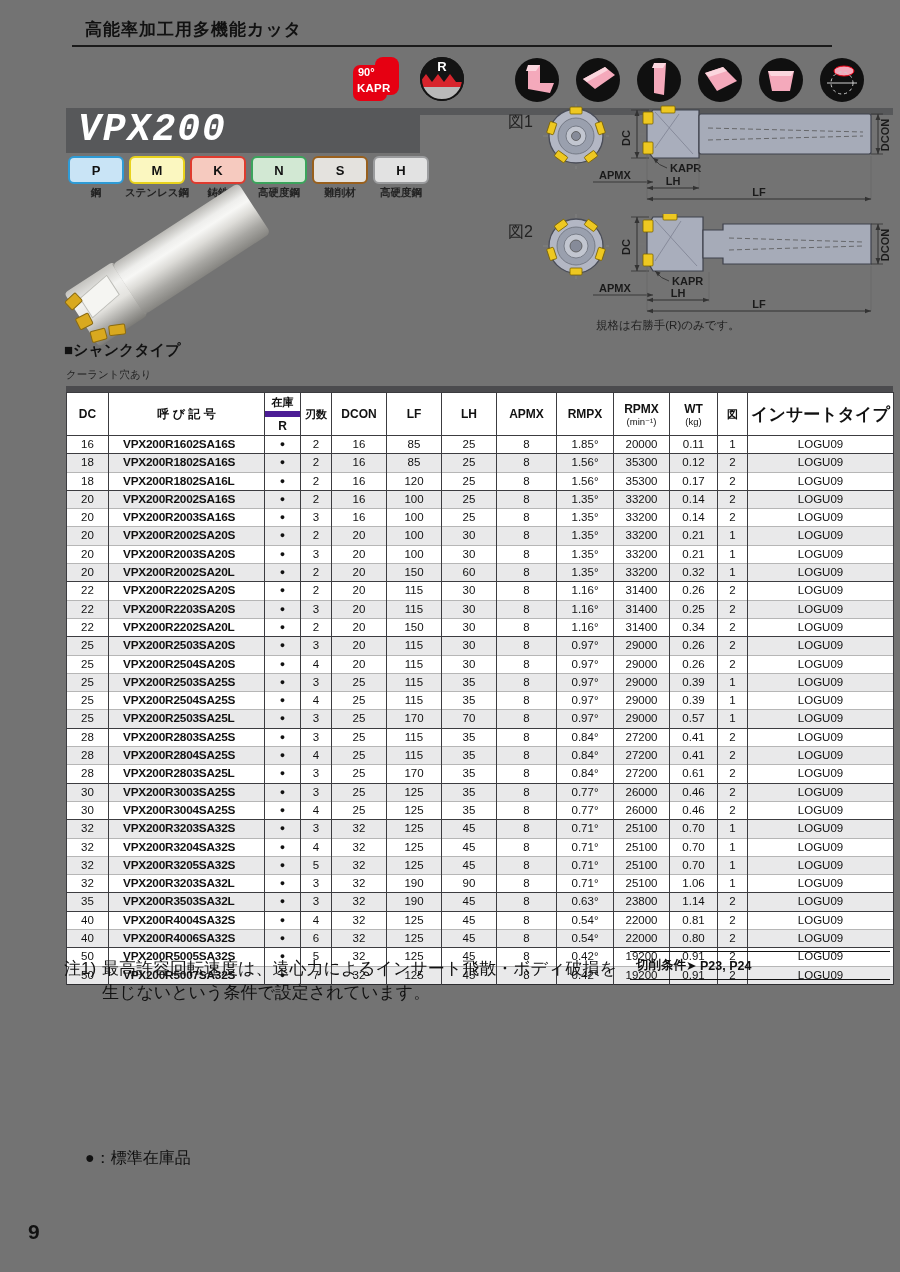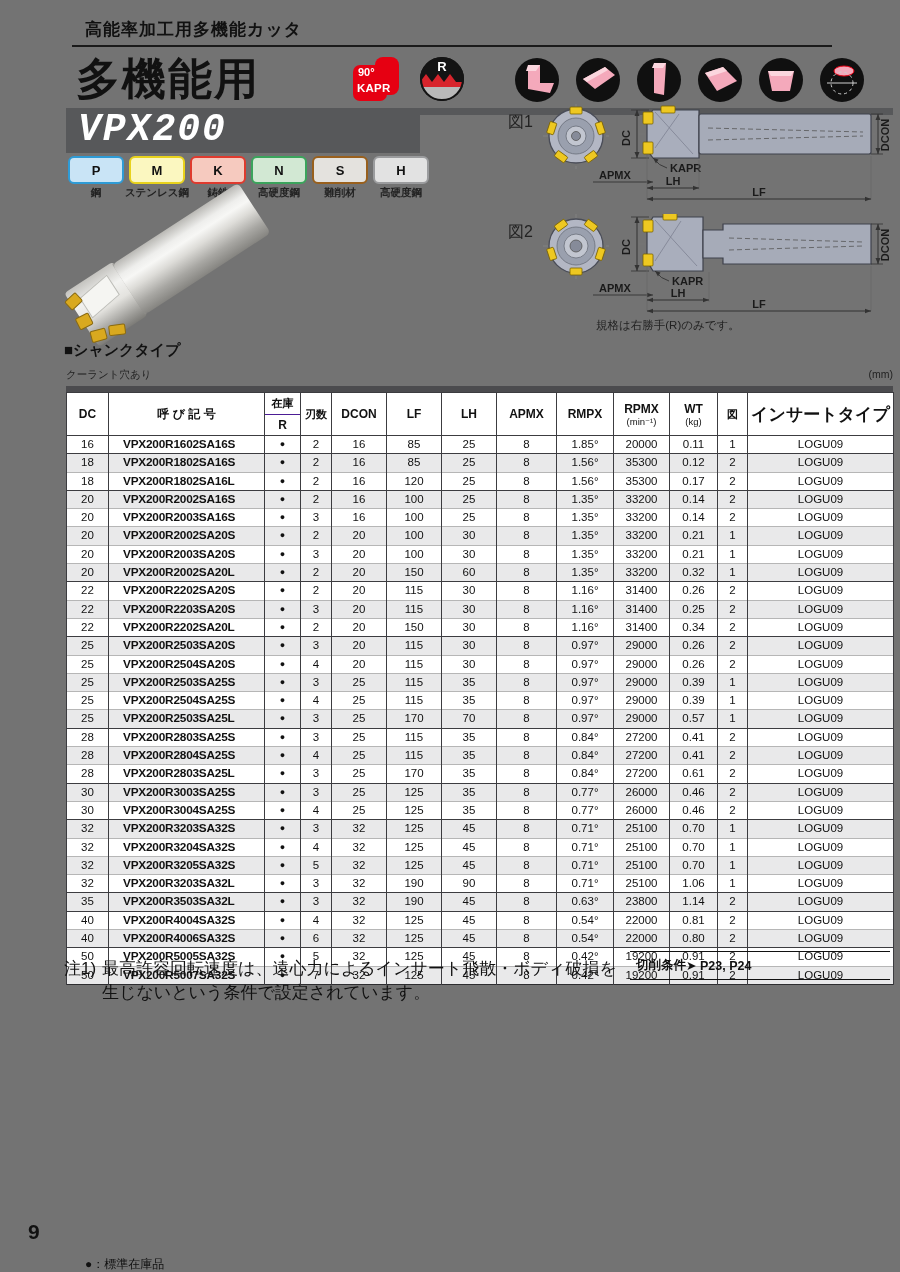--- a/index.html
+++ b/index.html
@@ -32,21 +32,21 @@
   
   #spec-table{border-collapse:collapse;table-layout:fixed;width:827px;border:1.6px solid #2d2d30;background:#fff;}
   #spec-table th{border:1.2px solid #3c3c40;font-size:12px;font-weight:bold;padding:0;background:#fff;vertical-align:middle;}
   #spec-table td{border-left:1px solid #3c3c40;border-right:1px solid #3c3c40;border-top:1px solid #b6b6b6;
                  font-size:11.5px;text-align:center;padding:0;height:17.3px;line-height:17.3px;white-space:nowrap;}
   #spec-table tr.alt td{background:#e9e9ea;}
   #spec-table tr.group td{border-top:1.5px solid #3c3c40;}
   #spec-table td.name{text-align:left;padding-left:14px;font-weight:bold;font-size:11.8px;letter-spacing:-.2px;}
   .hdr-sub{font-weight:normal;font-size:9.5px;}
   .stock-split{display:flex;flex-direction:column;height:42px;}
-  .stock-split .t{flex:1;display:flex;align-items:center;justify-content:center;border-bottom:1px solid #4c1d95;font-size:11px;}
+  .stock-split .t{flex:1;display:flex;align-items:center;justify-content:center;border-bottom:6px solid #4c1d95;font-size:11px;}
   .stock-split .b{flex:1;display:flex;align-items:center;justify-content:center;font-size:12px;}
   .top-bar{background:#4b4b4e;height:6px;width:827px;}
   
   .note-row{display:flex;font-size:17px;line-height:1.42;color:#111;margin-bottom:3px;}
   .note-label{width:38px;flex:none;}
   .cutting-box{display:flex;justify-content:flex-start;align-items:center;
                border-top:1.6px solid #111;border-bottom:1.6px solid #111;padding:5px 0 5px 6px;
                font-size:12.5px;font-weight:bold;}
   
   .tool-photo{position:absolute;left:65px;top:232px;width:206px;height:64px;transform:rotate(-33deg);}
@@ -59,21 +59,20 @@
   .facet{position:absolute;background:#f5f5f2;border:1px solid #bdbdb8;}
 </style>
 </head>
 <body>
 
 <div id="page">
 
   <div class="abs eyebrow" style="left:85px;top:18px;">高能率加工用多機能カッタ</div>
   <div class="abs rule" style="left:72px;top:45px;width:760px;"></div>
 
-  <div class="abs big-title" style="left:76px;top:50px;">多機能用</div>
 
   <div class="abs" style="left:353px;top:57px;width:48px;height:46px;">
     <div class="kapr-lobe"></div>
     <div class="kapr-main"></div>
     <div class="kapr-angle">90°</div>
     <div class="kapr-label">KAPR</div>
   </div>
 
   <div class="abs" style="left:418px;top:55px;">
     <svg width="48" height="48" viewBox="0 0 48 48">
@@ -292,21 +291,20 @@
       <line x1="144" y1="97" x2="368" y2="97" stroke="#333" stroke-width="1"></line>
       <polygon points="144,97 150,94.8 150,99.2" fill="#333"></polygon>
         <polygon points="368,97 362,94.8 362,99.2" fill="#333"></polygon>
       <text class="dim" x="256" y="94" text-anchor="middle">LF</text>
     </svg>
   </div>
   <div class="abs fig-caption" style="left:596px;top:318px;">規格は右勝手(R)のみです。</div>
 
   <div class="abs section-title" style="left:64px;top:341px;">■シャンクタイプ</div>
   <div class="abs small-note" style="left:66px;top:368px;">クーラント穴あり</div>
-  <div class="abs small-note" style="left:66px;top:368px;width:827px;text-align:right;">(mm)</div>
 
   <div class="abs top-bar" style="left:66px;top:386px;"></div>
   <div class="abs" style="left:66px;top:392px;">
     <table id="spec-table">
       <colgroup>
         <col style="width:42px">
           <col style="width:156px">
           <col style="width:36px">
           <col style="width:31px">
         <col style="width:55px">
@@ -807,16 +805,16 @@
         <div class="note-label">注1)</div>
         <div>最高許容回転速度は、遠心力によるインサート飛散・ボディ破損を生じないという条件で設定されています。</div>
       </div>
     </div>
 
   <div class="abs cutting-box" style="left:630px;top:951px;width:254px;">
     <span>切削条件</span>
     <span>➤ P23, P24</span>
   </div>
 
-  <div class="abs" style="left:85px;top:1256px;font-size:12px;">●：標準在庫品</div>
+  <div class="abs" style="left:85px;top:1148px;font-size:16px;">●：標準在庫品</div>
   <div class="abs" style="left:28px;top:1220px;font-size:21px;font-weight:bold;">9</div>
 
 </div>
 
 </body></html>

